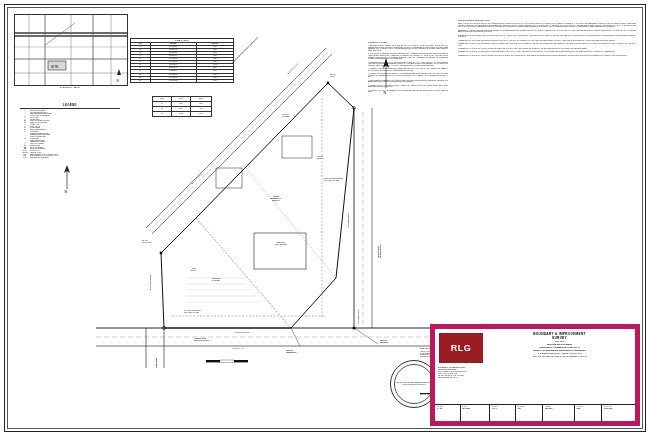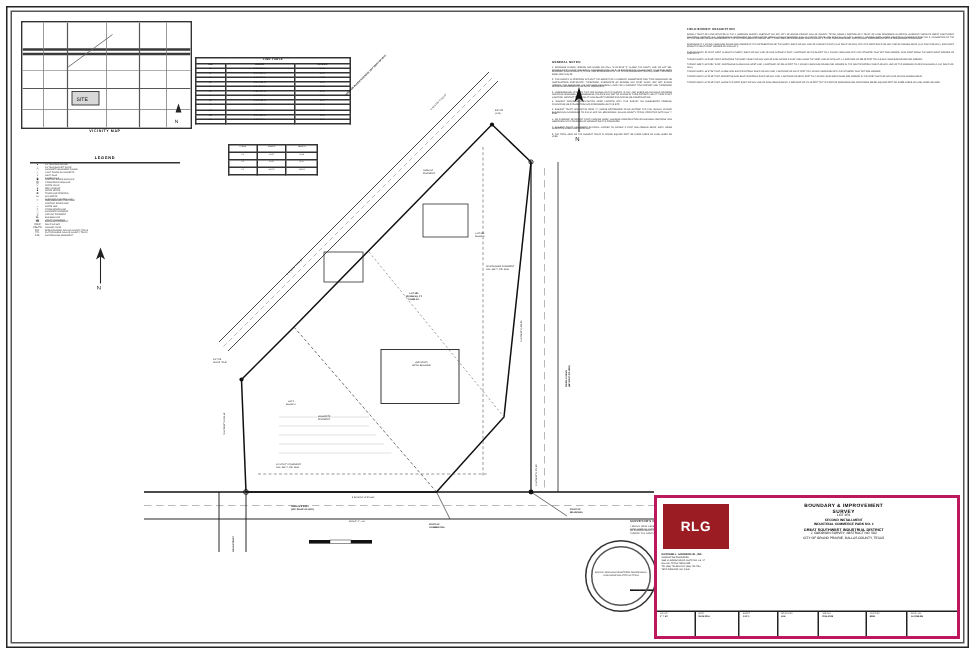--- a/index.html
+++ b/index.html
@@ -41,21 +41,21 @@
   
   #draw{position:absolute;left:86px;top:28px;width:360px;height:345px;}
   #draw svg{position:absolute;left:0;top:0;}
   .dlabel{position:absolute;font-size:1.5px;color:#111;line-height:1.8px;}
   .dlabel.b{font-weight:bold;}
   .dlabel.c{text-align:center;}
   .rot90{transform:rotate(-90deg);transform-origin:left top;white-space:nowrap;}
   .rot-n{white-space:nowrap;}
 
   
-  #titleblock{position:absolute;right:10px;bottom:10px;width:200px;height:92px;border:2px solid #be185d;background:#fff;}
+  #titleblock{position:absolute;right:10px;bottom:10px;width:200px;height:92px;border:5px solid #be185d;background:#fff;}
   #tb-title{position:absolute;left:52px;top:3px;right:3px;text-align:center;}
   #tb-title .t1{font-size:3.2px;font-weight:bold;letter-spacing:.3px;line-height:4px;}
   #tb-title .t2{font-size:2.5px;font-weight:bold;line-height:3.2px;}
   #tb-title .t3{font-size:2.2px;line-height:2.9px;}
   #tb-title .t4{font-size:2.2px;font-weight:bold;line-height:2.9px;}
   #tb-logo{position:absolute;left:4px;top:4px;width:44px;height:30px;background:#9b1c23;color:#fff;display:flex;align-items:center;justify-content:center;font-size:9px;font-weight:bold;letter-spacing:.5px;}
   #tb-firm{position:absolute;left:3px;top:38px;width:86px;font-size:1.45px;line-height:1.9px;color:#111;}
   #tb-firm .fn{font-weight:bold;font-size:1.7px;}
   #tb-grid{position:absolute;left:0;right:0;bottom:0;height:16px;border-top:1px solid #222;display:flex;}
   #tb-grid .cell{border-right:1px solid #222;padding:1px 2px;font-size:1.5px;line-height:2.4px;color:#111;}

